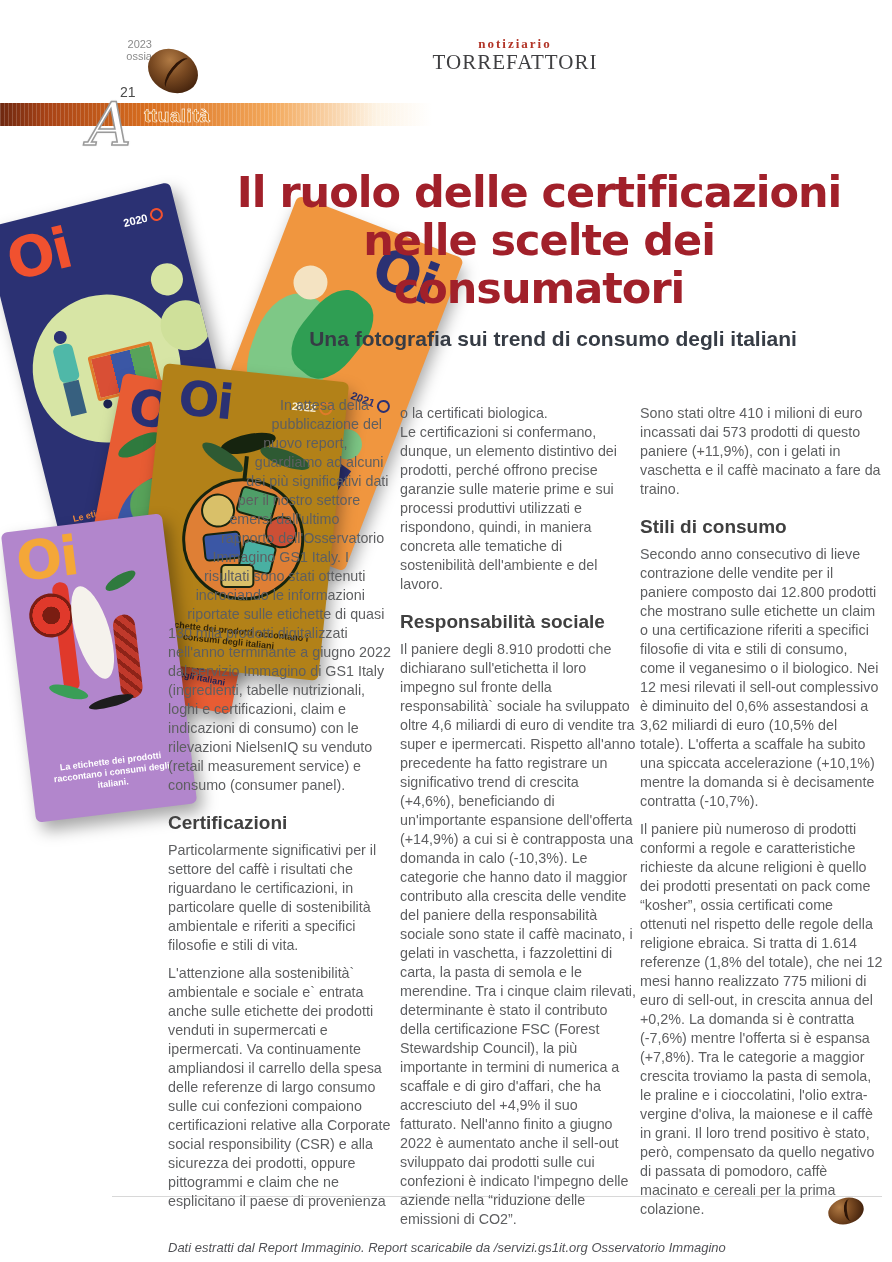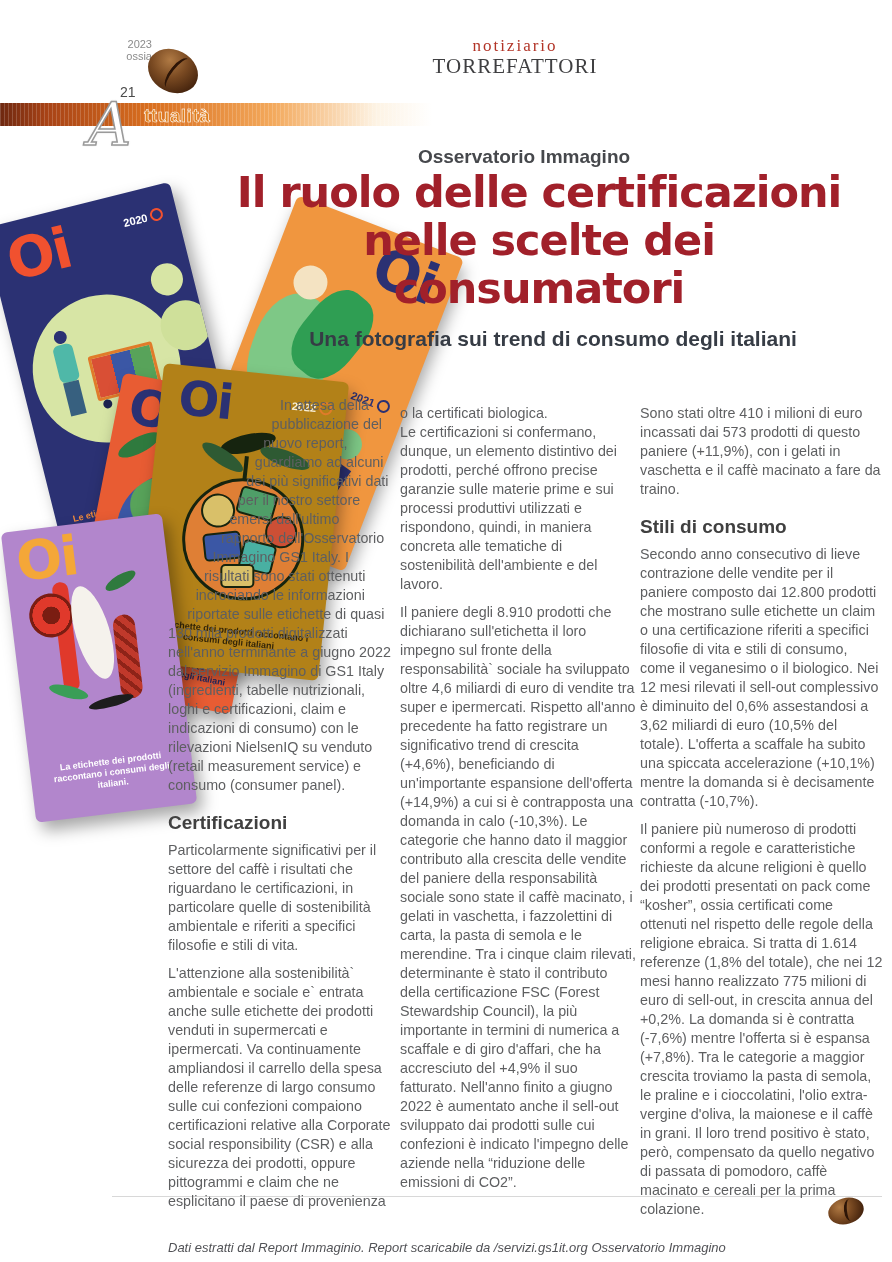--- a/index.html
+++ b/index.html
@@ -11,21 +11,21 @@
          font-size:11px;line-height:12px;color:#8b8b8b;}
   .pagenum{position:absolute;left:120px;top:84px;font-size:14px;color:#4a4a4a;}
   .bean{position:absolute;background:radial-gradient(circle at 35% 30%, #b07a44 0%, #7a4a22 40%, #47250e 78%, #2a1306 100%);
         border-radius:50%;}
   .bean::after{content:"";position:absolute;left:44%;top:6%;width:26%;height:86%;
         border-radius:50%;border-left:3px solid #2d1507;transform:rotate(10deg);}
   .bean-top{left:147px;top:50px;width:52px;height:42px;transform:rotate(28deg);}
   .bean-bottom{left:828px;top:1198px;width:36px;height:26px;transform:rotate(-15deg);}
   .masthead{position:absolute;left:380px;top:36px;width:270px;text-align:center;
             font-family:"Liberation Serif",serif;}
-  .m1{font-size:17px;font-weight:normal;color:#b23427;letter-spacing:2px;}
+  .m1{font-size:13px;font-weight:bold;color:#b23427;letter-spacing:2px;}
   .m2{font-size:21px;color:#3f3f41;letter-spacing:1px;margin-top:-2px;}
 
   
   .banner{position:absolute;left:0;top:103px;width:470px;height:23px;
     background:
       repeating-linear-gradient(90deg, rgba(255,255,255,.18) 0 1px, rgba(0,0,0,0) 1px 4px),
       linear-gradient(to right,#6e2810 0%,#a84316 10%,#d96f1f 32%,#f3a95c 58%,#fdf3e4 80%,#ffffff 92%);}
   .bigA{position:absolute;left:88px;top:94px;font-family:"DejaVu Serif",serif;font-style:italic;
         font-size:60px;line-height:60px;color:#ffffff;-webkit-text-stroke:1.5px #9a9a9a;
         text-shadow:0 0 2px rgba(120,120,120,.6);}
@@ -185,38 +185,38 @@
         radial-gradient(circle at 50% 50%, #7a1d12 0 28%, #e0392b 29% 60%, #7a1d12 61%);"></i>
     <i class="shp" style="left:62px;top:62px;width:34px;height:96px;border-radius:50%;background:#f5f2ec;transform:rotate(-10deg);"></i>
     <i class="shp" style="left:100px;top:96px;width:22px;height:84px;border-radius:11px;background:
         repeating-linear-gradient(45deg,#c0392b 0 6px,#8e2318 6px 10px);"></i>
     <i class="shp" style="left:96px;top:56px;width:34px;height:12px;border-radius:50%;background:#2f7a3e;transform:rotate(-24deg);"></i>
     <i class="shp" style="left:28px;top:160px;width:40px;height:12px;border-radius:50%;background:#3a9e57;transform:rotate(20deg);"></i>
     <i class="shp" style="left:66px;top:176px;width:46px;height:10px;border-radius:50%;background:#1d1d1d;transform:rotate(-8deg);"></i>
     <span class="tag">La etichette dei prodotti raccontano i consumi degli italiani.</span>
   </div>
 
-  <div class="kicker">Osservatorio Immagino</div>
   <h1 class="title">
     <span>Il ruolo delle certificazioni</span>
     <span>nelle scelte dei</span>
     <span>consumatori</span>
   </h1>
   <div class="subtitle">Una fotografia sui trend di consumo degli italiani</div>
 
   <div class="col col1">
     <p><span class="wrapshape"></span><span>In attesa della pubblicazione del nuovo report, guardiamo ad alcuni dei più significativi dati per il nostro settore emersi dall'ultimo rapporto dell'Osservatorio Immagino GS1 Italy. I risultati sono stati ottenuti incrociando le informazioni riportate sulle etichette di quasi 130 mila prodotti digitalizzati nell'anno terminante a giugno 2022 dal servizio Immagino di GS1 Italy (ingredienti, tabelle nutrizionali, loghi e certificazioni, claim e indicazioni di consumo) con le rilevazioni NielsenIQ su venduto (retail measurement service) e consumo (consumer panel).</span></p>
     <h2>Certificazioni</h2>
     <p>Particolarmente significativi per il settore del caffè i risultati che riguardano le certificazioni, in particolare quelle di sostenibilità ambientale e riferiti a specifici filosofie e stili di vita.</p>
     <p>L'attenzione alla sostenibilità` ambientale e sociale e` entrata anche sulle etichette dei prodotti venduti in supermercati e ipermercati. Va continuamente ampliandosi il carrello della spesa delle referenze di largo consumo sulle cui confezioni compaiono certificazioni relative alla Corporate social responsibility (CSR) e alla sicurezza dei prodotti, oppure pittogrammi e claim che ne esplicitano il paese di provenienza</p>
   </div>
 
   <div class="col col2">
     <p class="m0">o la certificati biologica.</p>
     <p>Le certificazioni si confermano, dunque, un elemento distintivo dei prodotti, perché offrono precise garanzie sulle materie prime e sui processi produttivi utilizzati e rispondono, quindi, in maniera concreta alle tematiche di sostenibilità dell'ambiente e del lavoro.</p>
+    <h2>Responsabilità sociale</h2>
     <p>Il paniere degli 8.910 prodotti che dichiarano sull'etichetta il loro impegno sul fronte della responsabilità` sociale ha sviluppato oltre 4,6 miliardi di euro di vendite tra super e ipermercati. Rispetto all'anno precedente ha fatto registrare un significativo trend di crescita (+4,6%), beneficiando di un'importante espansione dell'offerta (+14,9%) a cui si è contrapposta una domanda in calo (-10,3%). Le categorie che hanno dato il maggior contributo alla crescita delle vendite del paniere della responsabilità sociale sono state il caffè macinato, i gelati in vaschetta, i fazzolettini di carta, la pasta di semola e le merendine. Tra i cinque claim rilevati, determinante è stato il contributo della certificazione FSC (Forest Stewardship Council), la più importante in termini di numerica a scaffale e di giro d'affari, che ha accresciuto del +4,9% il suo fatturato. Nell'anno finito a giugno 2022 è aumentato anche il sell-out sviluppato dai prodotti sulle cui confezioni è indicato l'impegno delle aziende nella “riduzione delle emissioni di CO2”.</p>
   </div>
 
   <div class="col col3">
     <p>Sono stati oltre 410 i milioni di euro incassati dai 573 prodotti di questo paniere (+11,9%), con i gelati in vaschetta e il caffè macinato a fare da traino.</p>
     <h2>Stili di consumo</h2>
     <p>Secondo anno consecutivo di lieve contrazione delle vendite per il paniere composto dai 12.800 prodotti che mostrano sulle etichette un claim o una certificazione riferiti a specifici filosofie di vita e stili di consumo, come il veganesimo o il biologico. Nei 12 mesi rilevati il sell-out complessivo è diminuito del 0,6% assestandosi a 3,62 miliardi di euro (10,5% del totale). L'offerta a scaffale ha subito una spiccata accelerazione (+10,1%) mentre la domanda si è decisamente contratta (-10,7%).</p>
     <p>Il paniere più numeroso di prodotti conformi a regole e caratteristiche richieste da alcune religioni è quello dei prodotti presentati on pack come “kosher”, ossia certificati come ottenuti nel rispetto delle regole della religione ebraica. Si tratta di 1.614 referenze (1,8% del totale), che nei 12 mesi hanno realizzato 775 milioni di euro di sell-out, in crescita annua del +0,2%. La domanda si è contratta (-7,6%) mentre l'offerta si è espansa (+7,8%). Tra le categorie a maggior crescita troviamo la pasta di semola, le praline e i cioccolatini, l'olio extra- vergine d'oliva, la maionese e il caffè in grani. Il loro trend positivo è stato, però, compensato da quello negativo di passata di pomodoro, caffè macinato e cereali per la prima colazione.</p>
   </div>
 

